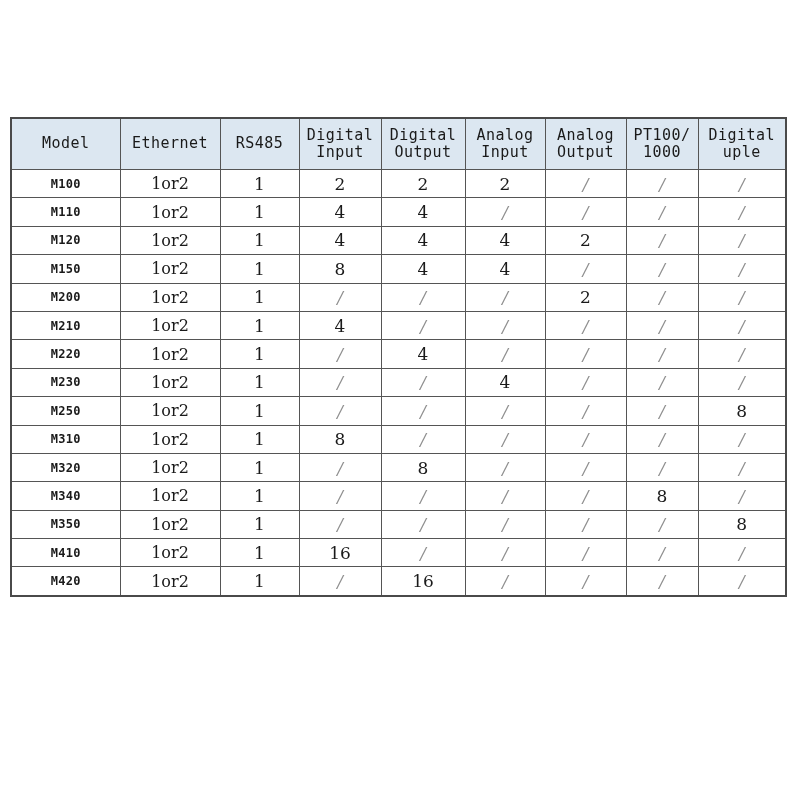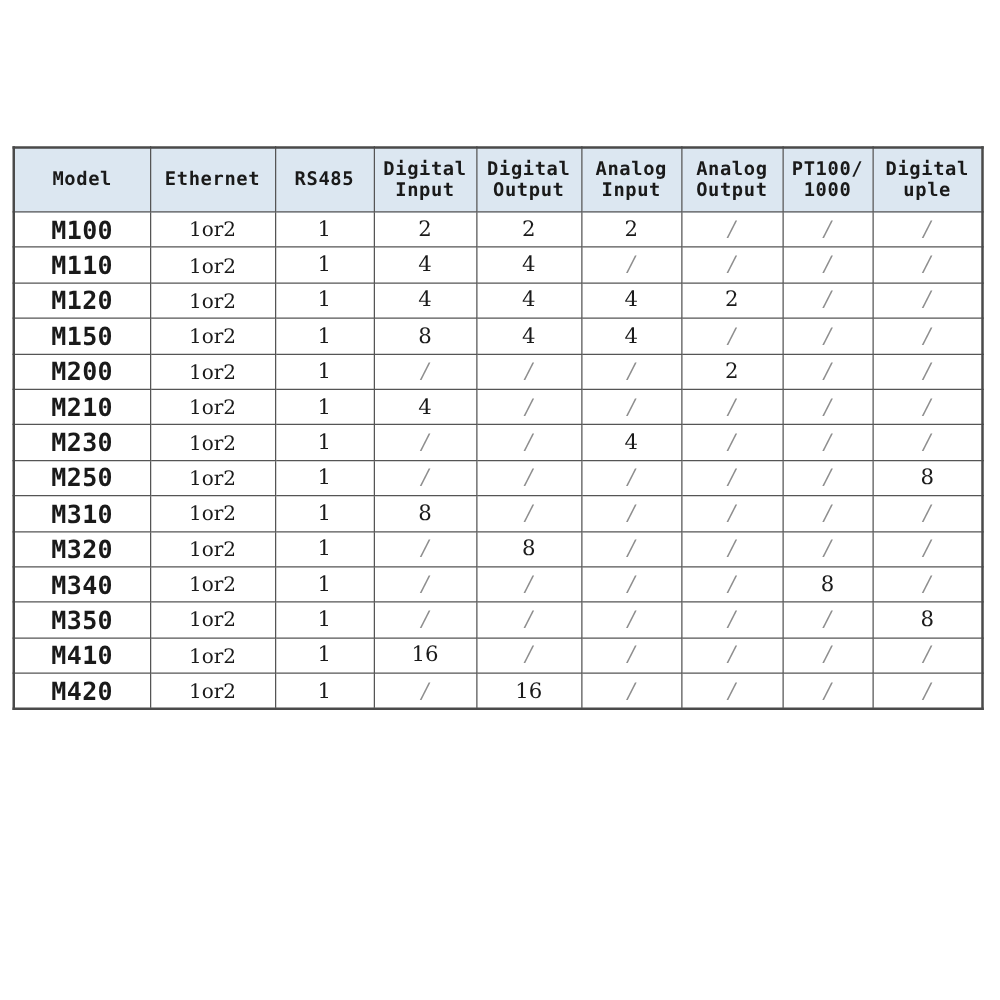--- a/index.html
+++ b/index.html
@@ -51,33 +51,32 @@
     font-weight: bold;
     font-size: 15px;
     line-height: 1.15;
     letter-spacing: 0.5px;
     border-bottom: 2px solid #4a4a4a;
   }
 
   thead th .hdr-line {
     display: block;
     white-space: nowrap;
-    font-weight: bold;
   }
 
   tbody td {
     height: 27.4px;
     font-size: 17px;
     font-family: "DejaVu Serif", "Liberation Serif", serif;
   }
 
   tbody td.model-cell {
     font-family: "DejaVu Sans Mono", "Liberation Mono", monospace;
     font-weight: bold;
-    font-size: 20px;
+    font-size: 12px;
     letter-spacing: 0.3px;
   }
 
   tbody td.eth-cell {
     font-size: 16px;
   }
 
   tbody td.dash {
     color: #8e8e8e;
     font-size: 17px;
@@ -209,20 +208,31 @@
           <td class="eth-cell">1or2</td>
           <td>1</td>
           <td>4</td>
           <td class=" dash">/</td>
           <td class=" dash">/</td>
           <td class=" dash">/</td>
           <td class=" dash">/</td>
           <td class=" dash">/</td>
         </tr>
         <tr>
+          <td class="model-cell">M220</td>
+          <td class="eth-cell">1or2</td>
+          <td>1</td>
+          <td class=" dash">/</td>
+          <td>4</td>
+          <td class=" dash">/</td>
+          <td class=" dash">/</td>
+          <td class=" dash">/</td>
+          <td class=" dash">/</td>
+        </tr>
+        <tr>
           <td class="model-cell">M230</td>
           <td class="eth-cell">1or2</td>
           <td>1</td>
           <td class=" dash">/</td>
           <td class=" dash">/</td>
           <td>4</td>
           <td class=" dash">/</td>
           <td class=" dash">/</td>
           <td class=" dash">/</td>
         </tr>

